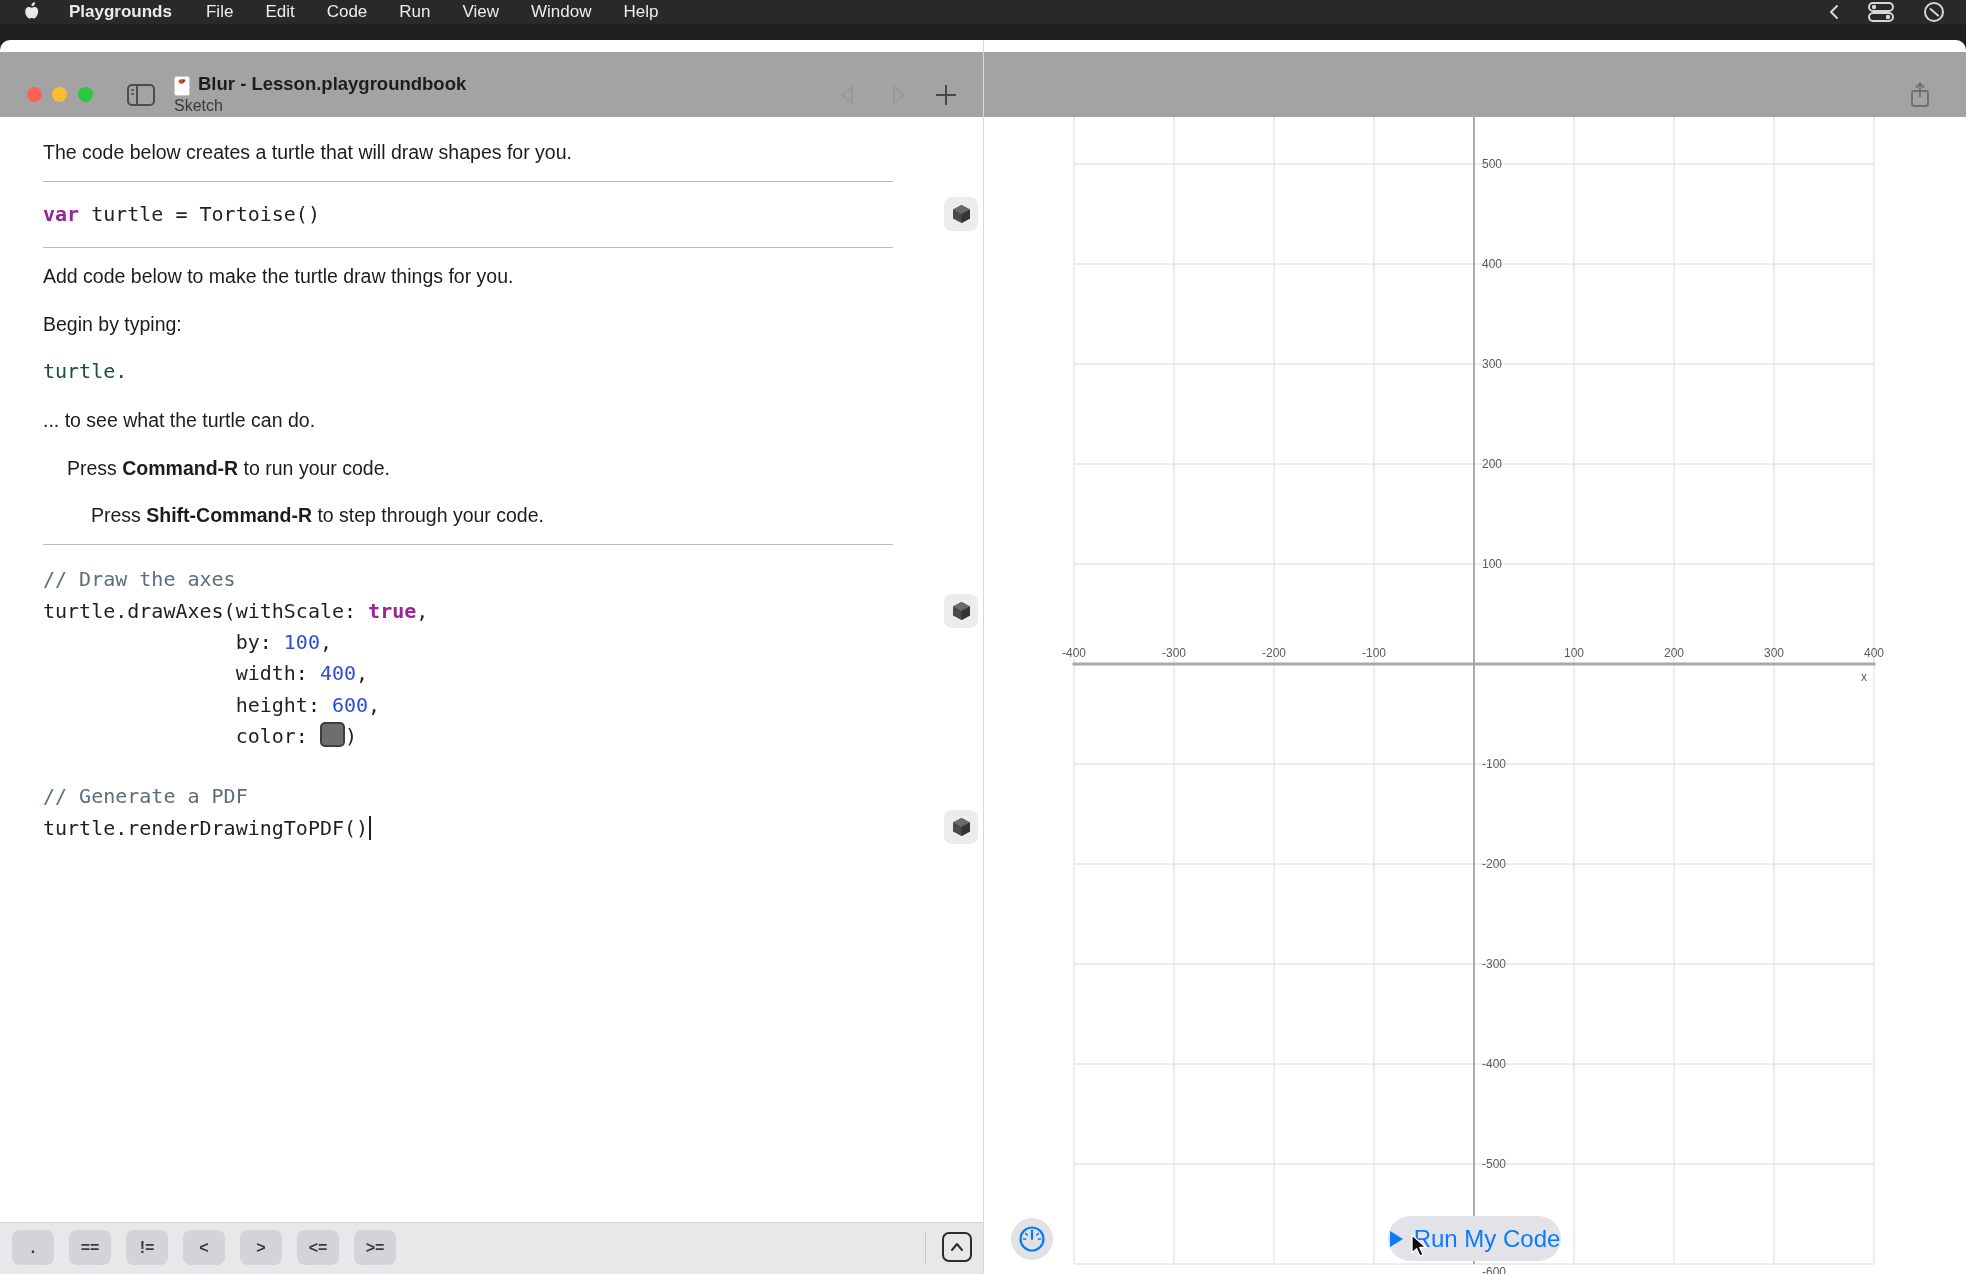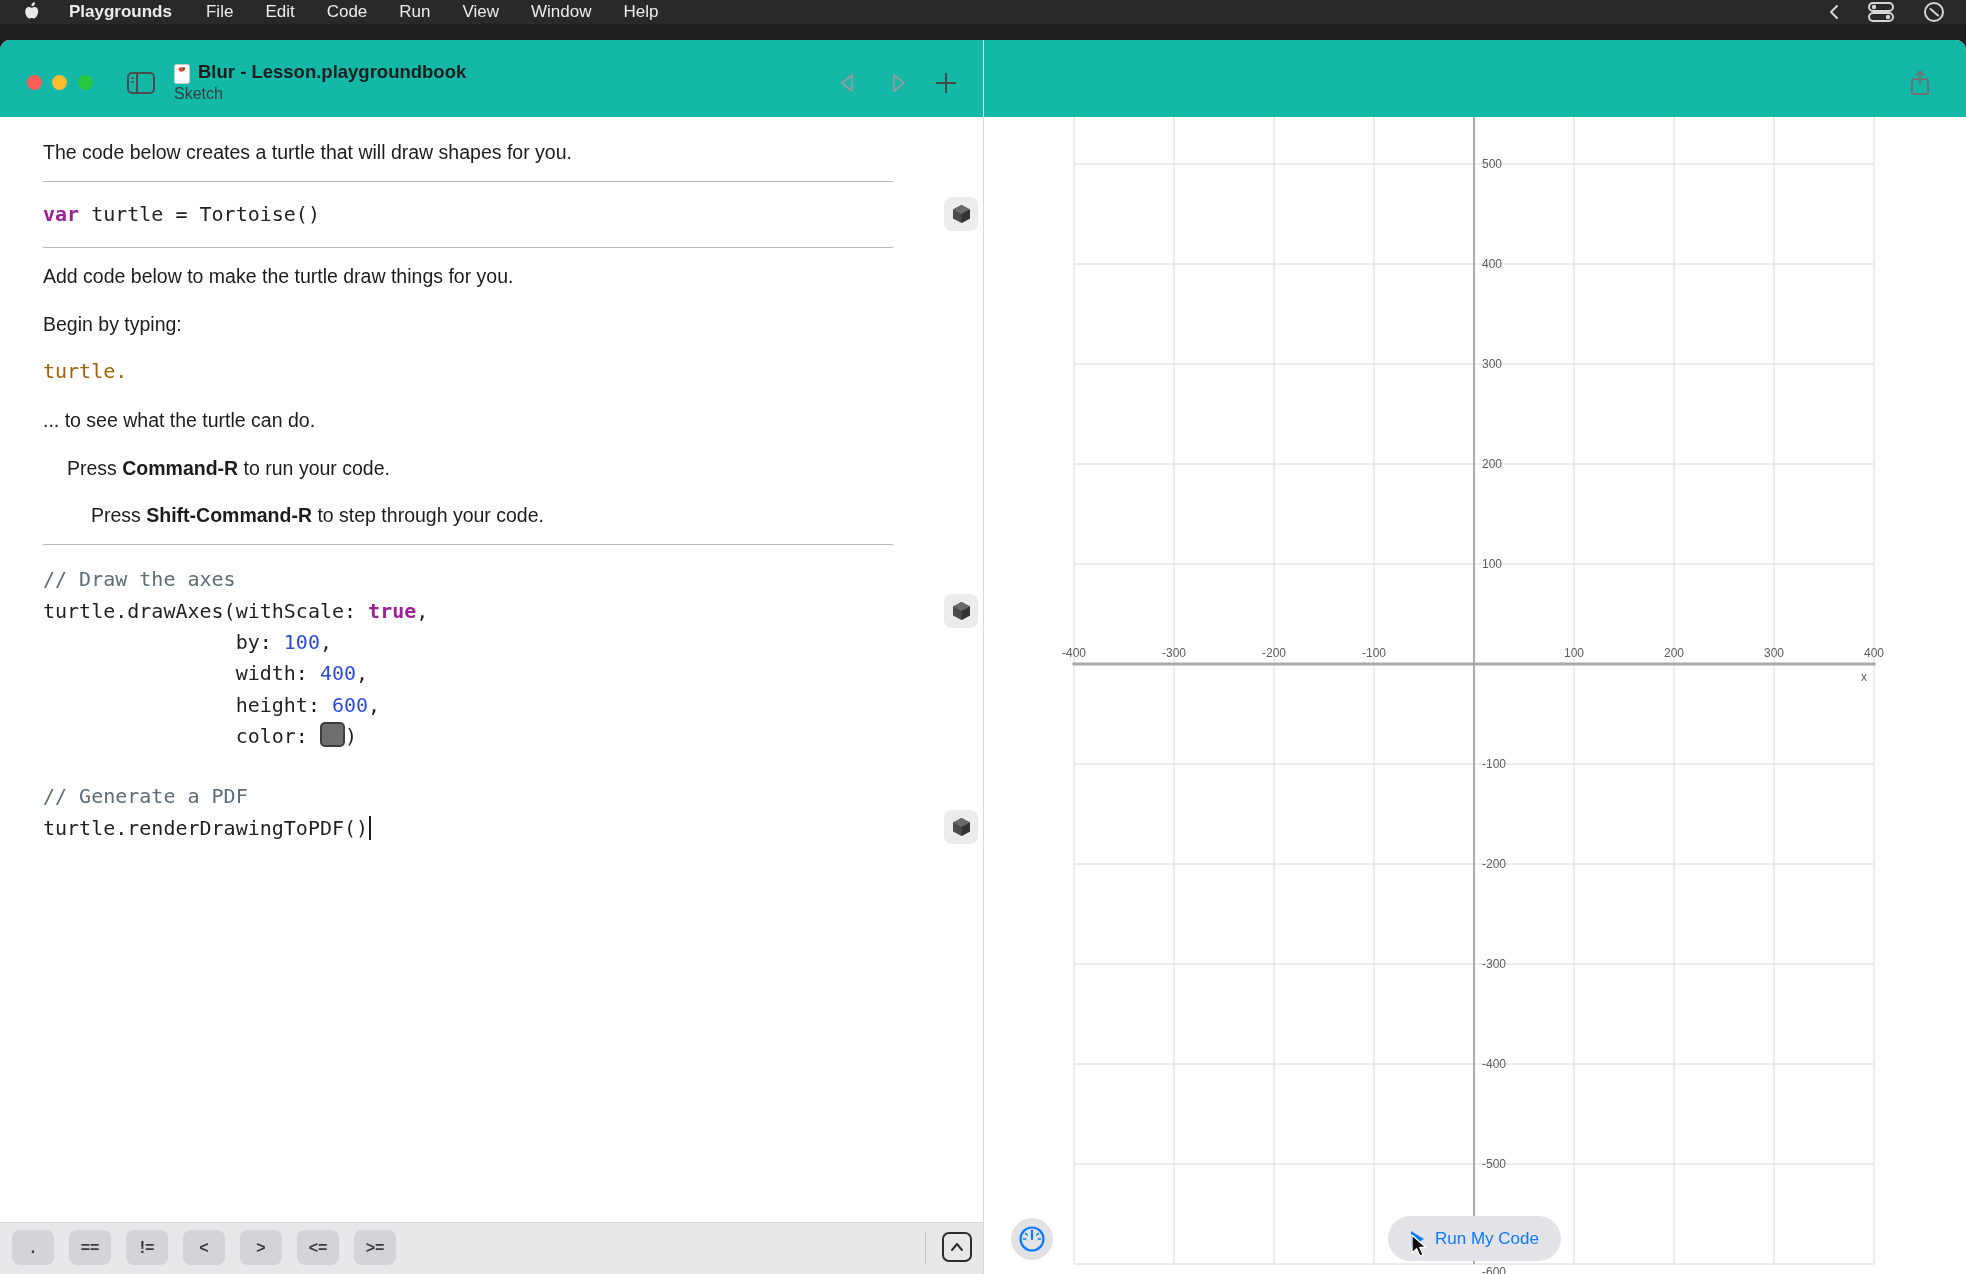--- a/index.html
+++ b/index.html
@@ -8,57 +8,57 @@
   
   #menubar{position:absolute;left:0;top:0;width:1966px;height:24px;background:#292929;
     display:flex;align-items:center;color:#ececec;font-size:17px;}
   #menubar .apple{margin-left:22px;margin-right:10px;display:flex;align-items:center;}
   #menubar .appname{font-weight:700;padding:0 18px;}
   #menubar .mitem{padding:0 16px;}
   #menu-status{margin-left:auto;display:flex;align-items:center;gap:26px;margin-right:20px;}
   
   #window{position:absolute;left:0;top:40px;width:1966px;height:1234px;background:#ffffff;
     border-radius:10px 10px 0 0;overflow:hidden;}
-  #titlebar{position:absolute;left:0;top:0;width:1966px;height:83px;background:#14b8a6;}
+  #titlebar{position:absolute;left:0;top:12px;width:1966px;height:83px;background:#a3a3a3;}
   .tl{position:absolute;top:35px;width:15px;height:15px;border-radius:50%;}
   #tl-close{left:27px;background:#ff5f57;}
   #tl-min{left:52px;background:#febc2e;}
   #tl-zoom{left:78px;background:#28c840;}
   #win-title{position:absolute;left:198px;top:21px;font-size:18.5px;font-weight:700;color:#1d1d1f;white-space:nowrap;}
   #win-subtitle{position:absolute;left:174px;top:45px;font-size:16px;color:#3a3a3c;}
   .tbtn{position:absolute;top:28px;width:30px;height:30px;display:flex;align-items:center;justify-content:center;}
   #divider{position:absolute;left:983px;top:0;width:1px;height:1234px;background:#d8d8d8;}
   
   #left-pane{position:absolute;left:0;top:77px;width:983px;height:1157px;background:#ffffff;}
   .hr{position:absolute;left:43px;width:850px;height:1px;background:#b8b8b8;}
   .prose{position:absolute;left:43px;height:30px;line-height:30px;font-size:19.5px;color:#1c1c1e;white-space:pre;}
   .prose b{font-weight:700;}
   .codeline{position:absolute;left:43px;height:30px;line-height:30px;white-space:pre;
     font-family:"DejaVu Sans Mono",monospace;font-size:20px;color:#1f1f24;}
-  .code-hint{font-family:"DejaVu Sans Mono",monospace;font-size:20px;color:#a16207;}
+  .code-hint{font-family:"DejaVu Sans Mono",monospace;font-size:20px;color:#14532d;}
   .tok-kw{color:#9b2393;font-weight:700;}
   .tok-num{color:#2c4bd6;}
   .tok-cm{color:#5d6c79;}
   .tok-pl{color:#1f1f24;}
   .swatch{display:inline-block;width:21px;height:21px;border-radius:5px;background:#6e6e6e;
     border:2px solid #3f3f41;vertical-align:-4px;}
   .caret{display:inline-block;width:2px;height:24px;background:#1f1f24;vertical-align:-5px;margin-left:1px;}
   .cube-btn{position:absolute;left:944px;width:34px;height:34px;border-radius:8px;background:#ececec;
     display:flex;align-items:center;justify-content:center;}
   #kb-bar{position:absolute;left:0;top:1105px;width:983px;height:52px;background:#e8e8ea;border-top:1px solid #d4d4d6;}
   .kb-key{position:absolute;top:7px;width:42px;height:35px;border-radius:8px;background:#d4d4d8;
     display:flex;align-items:center;justify-content:center;font-size:16px;font-weight:600;color:#3a3a3c;}
   #kb-divider{position:absolute;left:925px;top:8px;width:1px;height:34px;background:#c6c6c8;}
   #kb-collapse{position:absolute;left:942px;top:9px;width:30px;height:30px;border:2px solid #2c2c2e;border-radius:7px;
     display:flex;align-items:center;justify-content:center;background:transparent;box-sizing:border-box;}
   
   #canvas{position:absolute;left:984px;top:77px;width:982px;height:1157px;background:#ffffff;}
   #run-btn{position:absolute;left:404px;top:1099px;width:173px;height:45px;border-radius:22.5px;background:#e3e3e7;
     display:flex;align-items:center;justify-content:center;gap:10px;}
-  #run-btn span{color:#0a7aff;font-size:17px;font-weight:500;}
+  #run-btn span{color:#0a7aff;font-size:24px;font-weight:500;}
   #gauge{position:absolute;left:27px;top:1101px;width:42px;height:42px;border-radius:50%;background:#e2e2e5;
     display:flex;align-items:center;justify-content:center;}
   #cursor{position:absolute;left:426px;top:1117px;}
   .ticklabel{font-family:"Liberation Sans",sans-serif;font-size:12px;fill:#5c5c5c;}
 </style>
 </head>
 <body>
 
 <div id="menubar">
   <span class="apple">

